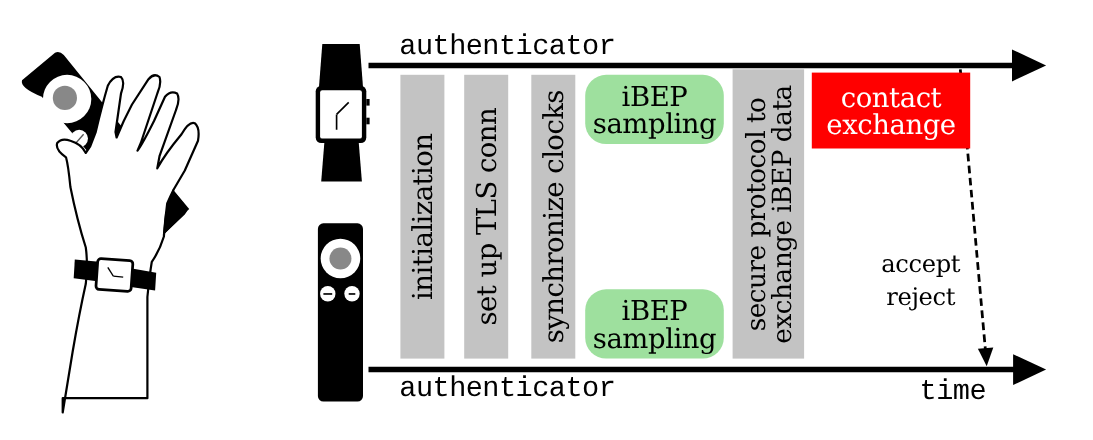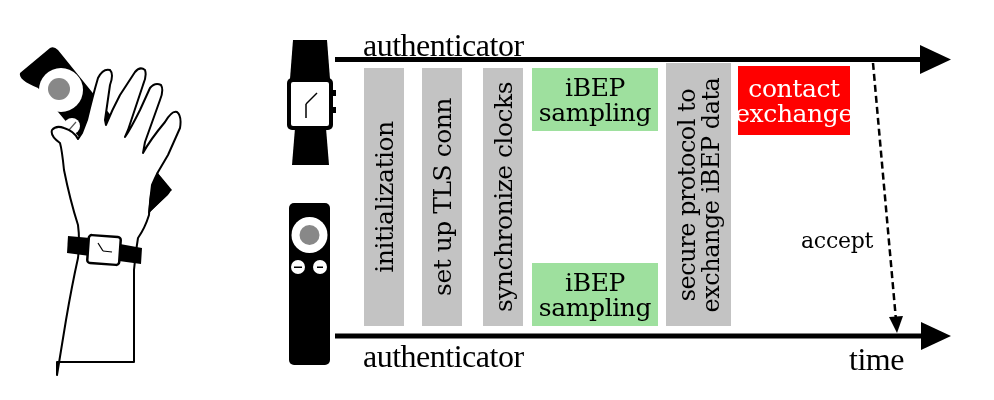--- a/index.html
+++ b/index.html
@@ -1,28 +1,28 @@
 <!DOCTYPE html>
 <html><head>
 <meta charset="utf-8">
 <style>
   html, body { margin: 0; padding: 0; background: #ffffff; }
   body { width: 994px; height: 400px; position: relative; overflow: hidden;
          font-family: "DejaVu Serif", "Liberation Serif", serif; color: #000; }
   .abs { position: absolute; }
   svg.full { position: absolute; left: 0; top: 0; }
-  .lane-label { position: absolute; font-family: Liberation Serif, serif; font-size: 32px; line-height: 1; letter-spacing: -0.5px; white-space: nowrap; }
+  .lane-label { position: absolute; font-family: Liberation Mono, monospace; font-size: 26px; line-height: 1; letter-spacing: -0.5px; white-space: nowrap; }
   .vbar { position: absolute; background: #c3c3c3; }
   .vtext { position: absolute; left: 50%; top: 50%; transform: translate(-50%, -50%) rotate(-90deg);
            white-space: nowrap; font-size: 25px; line-height: 1.0; text-align: center; letter-spacing: -0.5px; }
   .vtext.two { font-size: 24px; line-height: 1.0; }
   .hbox { position: absolute; display: flex; align-items: center; justify-content: center; text-align: center;
           font-size: 25px; line-height: 1.0; letter-spacing: -0.4px; }
   .hbox span { display: block; }
-  .green { background: #9ee09e; color: #000; }
+  .green { background: #9ee09e; color: #000; border-radius: 19px; }
   .red { background: #ff0000; color: #fff; }
   .note { position: absolute; text-align: center; font-size: 22px; line-height: 30px; letter-spacing: -0.3px; }
 </style>
 </head>
 <body>
 
 <svg class="full" width="994" height="400" viewBox="0 0 994 400">
   <g>
     <path d="M20 73 L50 48 Q54 46 58 50 L168 186 Q172 191 168 195 L150 212 L140 210 L38 88 Q18 80 20 73 Z" fill="#000"></path>
     <circle cx="61" cy="90" r="22" fill="#fff"></circle>
@@ -61,21 +61,21 @@
   <circle cx="21.5" cy="33" r="18" fill="#fff"></circle>
   <circle cx="21.5" cy="33" r="10" fill="#888"></circle>
   <circle cx="10" cy="65" r="7" fill="#fff"></circle>
   <circle cx="32" cy="65" r="7" fill="#fff"></circle>
   <rect x="6" y="64.5" width="8" height="1.5" fill="#000"></rect>
   <rect x="29" y="64.5" width="6" height="1.5" fill="#000"></rect>
 </svg>
 
 <div class="lane-label" style="left:363px;top:29px;">authenticator</div>
 <div class="lane-label" style="left:363px;top:340px;">authenticator</div>
-<div class="lane-label" style="left:836px;top:343px;margin-left:13px;">time</div>
+<div class="lane-label" style="left:836px;top:343px;">time</div>
 
 <svg class="full" width="994" height="400" viewBox="0 0 994 400">
   <line x1="335" y1="59.5" x2="925" y2="59.5" stroke="#000" stroke-width="5"></line>
   <polygon points="920,45 951,59.5 920,74" fill="#000"></polygon>
   <line x1="335" y1="336" x2="925" y2="336" stroke="#000" stroke-width="5"></line>
   <polygon points="921,322 951,336 921,350" fill="#000"></polygon>
   <line x1="873" y1="63" x2="896" y2="320" stroke="#000" stroke-width="2.5" stroke-dasharray="7,4"></line>
   <polygon points="889,317 903,316 897,333" fill="#000"></polygon>
 </svg>
 
@@ -102,22 +102,23 @@
   </div>
 </div>
 
 <div class="vbar" style="left:666px;top:63px;width:65px;height:263px;">
   <div class="vtext two">
     <span style="display:block">secure protocol to</span>
     <span style="display:block">exchange iBEP data</span>
   </div>
 </div>
 
-<div class="hbox red" style="left:738px;top:66px;width:112px;height:69px;">
+<div class="hbox red" style="left:738px;top:66px;width:144px;height:69px;">
   <div>
     <span>contact</span>
     <span>exchange</span>
   </div>
 </div>
 
 <div class="note" style="left:790px;top:186px;width:94px;margin-top:40px;">
   <div>accept</div>
+  <div>reject</div>
 </div>
 
 </body></html>

